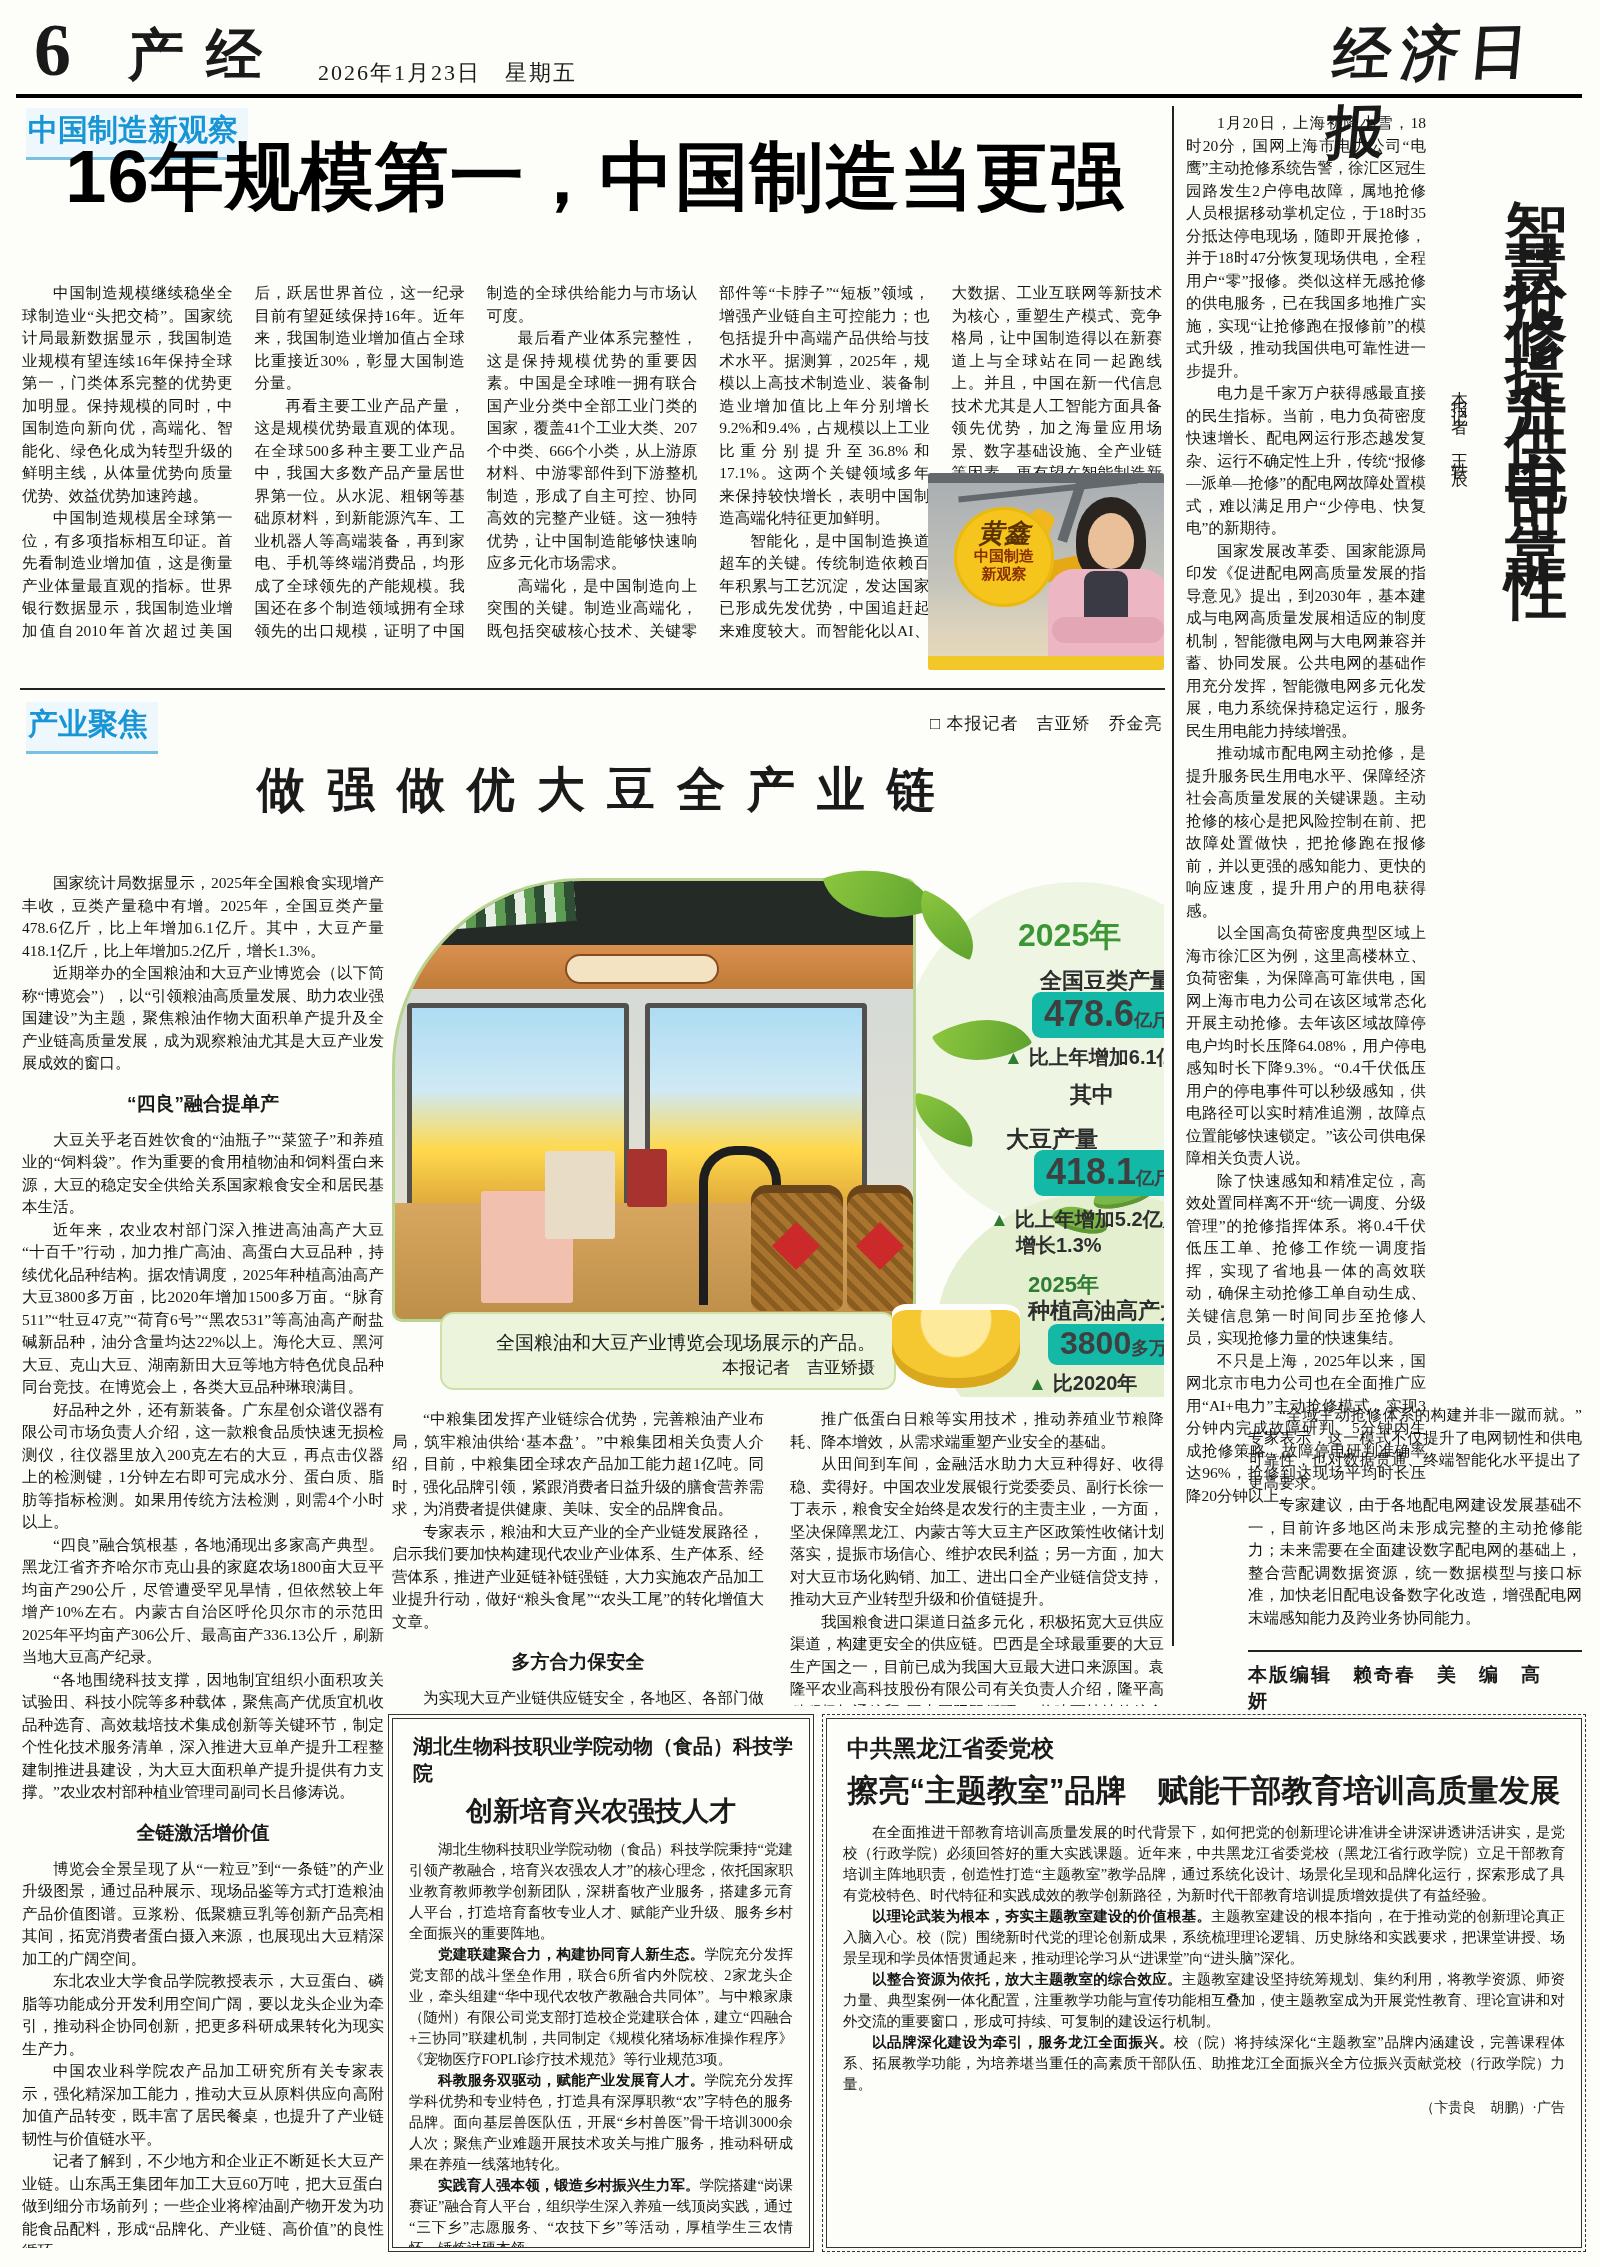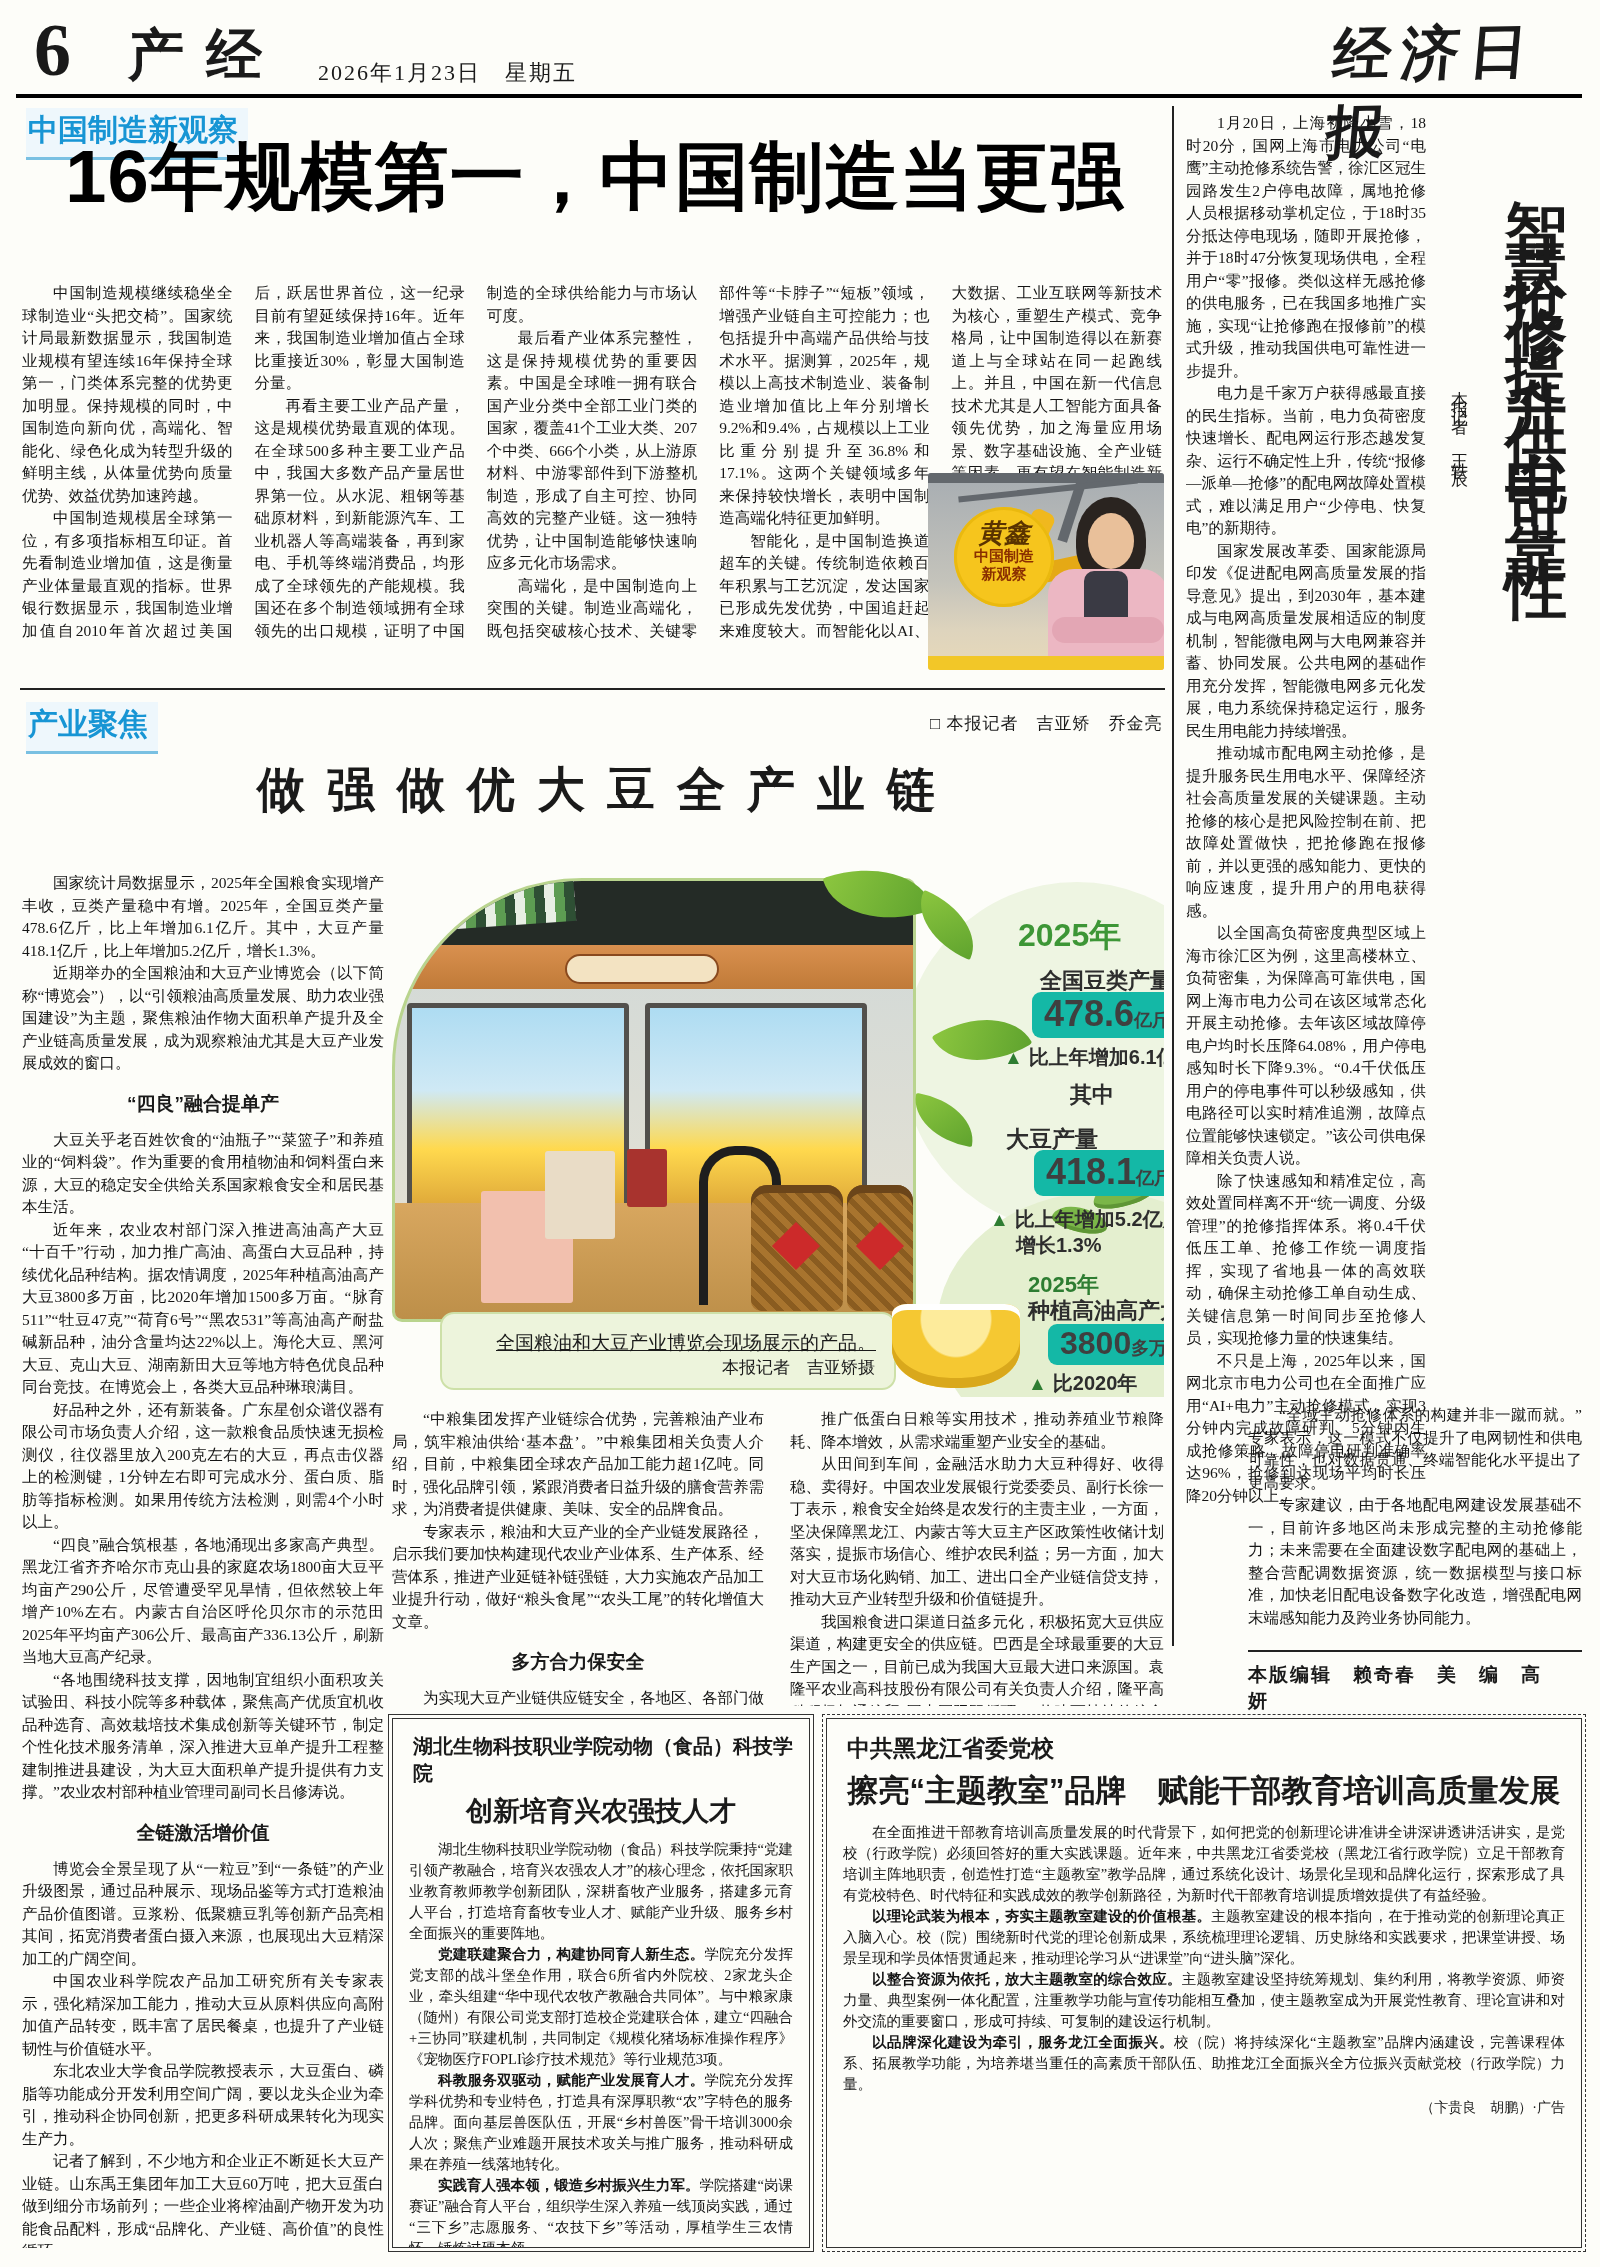--- a/index.html
+++ b/index.html
@@ -48,21 +48,21 @@
   .soy-headline{left:42px;top:758px;width:1130px;text-align:center;font-size:48px;font-weight:900;
                 letter-spacing:22px;font-family:"Liberation Serif","DejaVu Serif",serif;}
   .soy-byline{left:930px;top:712px;font-size:17px;letter-spacing:1px;}
   
   .infographic{left:392px;top:862px;width:772px;height:535px;overflow:hidden;}
   .circle{position:absolute;border-radius:50%;}
   .leaf{position:absolute;background:linear-gradient(135deg,#8cc63f,#5fa32e);border-radius:4% 96% 4% 96%;}
   .pod{position:absolute;background:#7ab648;border-radius:46% 54% 46% 54%/60% 60% 40% 40%;box-shadow:inset 0 -4px 0 #5f9636;}
   .caption-strip{position:absolute;left:48px;top:450px;width:452px;height:74px;background:#edf4dc;
                  border:2px solid #cde0a8;border-radius:14px;}
-  .cap-t{position:absolute;left:104px;top:468px;font-size:19px;text-decoration:underline;}
+  .cap-t{position:absolute;left:104px;top:468px;font-size:19px;}
   .cap-c{position:absolute;left:330px;top:494px;font-size:17px;}
   .oil-cup{position:absolute;left:500px;top:442px;width:128px;height:84px;border-radius:12% 12% 46% 46%;
            background:radial-gradient(ellipse at 50% 18%,#fdeb9b 0 38%,#f5c832 40% 100%);
            box-shadow:inset 0 6px 0 #fff,inset 0 -10px 0 #d9a81c;}
   .expo{position:absolute;left:0px;top:16px;width:518px;height:438px;overflow:hidden;
         border-radius:190px 10px 10px 10px;border:3px solid #b9d48e;
         background:linear-gradient(180deg,#cfd8d8,#e8e2d2);}
   .booth-top{position:absolute;left:0;top:0;width:100%;height:64px;background:#242b26;}
   .booth-stripes{position:absolute;left:0;top:6px;width:180px;height:40px;
         background:repeating-linear-gradient(90deg,#e8efe4 0 10px,#5d9c52 10px 20px,#2e4f34 20px 30px);transform:rotate(-4deg);}
@@ -158,22 +158,22 @@
       <p class="para">国家统计局数据显示，2025年全国粮食实现增产丰收，豆类产量稳中有增。2025年，全国豆类产量478.6亿斤，比上年增加6.1亿斤。其中，大豆产量418.1亿斤，比上年增加5.2亿斤，增长1.3%。</p>
       <p class="para">近期举办的全国粮油和大豆产业博览会（以下简称“博览会”），以“引领粮油高质量发展、助力农业强国建设”为主题，聚焦粮油作物大面积单产提升及全产业链高质量发展，成为观察粮油尤其是大豆产业发展成效的窗口。</p>
       <div class="col-subhead">“四良”融合提单产</div>
       <p class="para">大豆关乎老百姓饮食的“油瓶子”“菜篮子”和养殖业的“饲料袋”。作为重要的食用植物油和饲料蛋白来源，大豆的稳定安全供给关系国家粮食安全和居民基本生活。</p>
       <p class="para">近年来，农业农村部门深入推进高油高产大豆“十百千”行动，加力推广高油、高蛋白大豆品种，持续优化品种结构。据农情调度，2025年种植高油高产大豆3800多万亩，比2020年增加1500多万亩。“脉育511”“牡豆47克”“荷育6号”“黑农531”等高油高产耐盐碱新品种，油分含量均达22%以上。海伦大豆、黑河大豆、克山大豆、湖南新田大豆等地方特色优良品种同台竞技。在博览会上，各类大豆品种琳琅满目。</p>
       <p class="para">好品种之外，还有新装备。广东星创众谱仪器有限公司市场负责人介绍，这一款粮食品质快速无损检测仪，往仪器里放入200克左右的大豆，再点击仪器上的检测键，1分钟左右即可完成水分、蛋白质、脂肪等指标检测。如果用传统方法检测，则需4个小时以上。</p>
       <p class="para">“四良”融合筑根基，各地涌现出多家高产典型。黑龙江省齐齐哈尔市克山县的家庭农场1800亩大豆平均亩产290公斤，尽管遭受罕见旱情，但依然较上年增产10%左右。内蒙古自治区呼伦贝尔市的示范田2025年平均亩产306公斤、最高亩产336.13公斤，刷新当地大豆高产纪录。</p>
       <p class="para">“各地围绕科技支撑，因地制宜组织小面积攻关试验田、科技小院等多种载体，聚焦高产优质宜机收品种选育、高效栽培技术集成创新等关键环节，制定个性化技术服务清单，深入推进大豆单产提升工程整建制推进县建设，为大豆大面积单产提升提供有力支撑。”农业农村部种植业管理司副司长吕修涛说。</p>
       <div class="col-subhead">全链激活增价值</div>
       <p class="para">博览会全景呈现了从“一粒豆”到“一条链”的产业升级图景，通过品种展示、现场品鉴等方式打造粮油产品价值图谱。豆浆粉、低聚糖豆乳等创新产品亮相其间，拓宽消费者蛋白摄入来源，也展现出大豆精深加工的广阔空间。</p>
+      <p class="para">东北农业大学食品学院教授表示，大豆蛋白、磷脂等功能成分开发利用空间广阔，要以龙头企业为牵引，推动科企协同创新，把更多科研成果转化为现实生产力。</p>
       <p class="para">中国农业科学院农产品加工研究所有关专家表示，强化精深加工能力，推动大豆从原料供应向高附加值产品转变，既丰富了居民餐桌，也提升了产业链韧性与价值链水平。</p>
-      <p class="para">东北农业大学食品学院教授表示，大豆蛋白、磷脂等功能成分开发利用空间广阔，要以龙头企业为牵引，推动科企协同创新，把更多科研成果转化为现实生产力。</p>
       <p class="para">记者了解到，不少地方和企业正不断延长大豆产业链。山东禹王集团年加工大豆60万吨，把大豆蛋白做到细分市场前列；一些企业将榨油副产物开发为功能食品配料，形成“品牌化、产业链、高价值”的良性循环。</p>
     </div>
 
   <div class="abs infographic">
     <div class="circle" style="left:510px;top:20px;width:350px;height:350px;background:#eef5e2;"></div>
     <div class="circle" style="left:545px;top:330px;width:330px;height:270px;background:#e4efcf;"></div>
 
     <div class="expo">
       <div class="booth-top">
           <div class="booth-stripes"></div>

